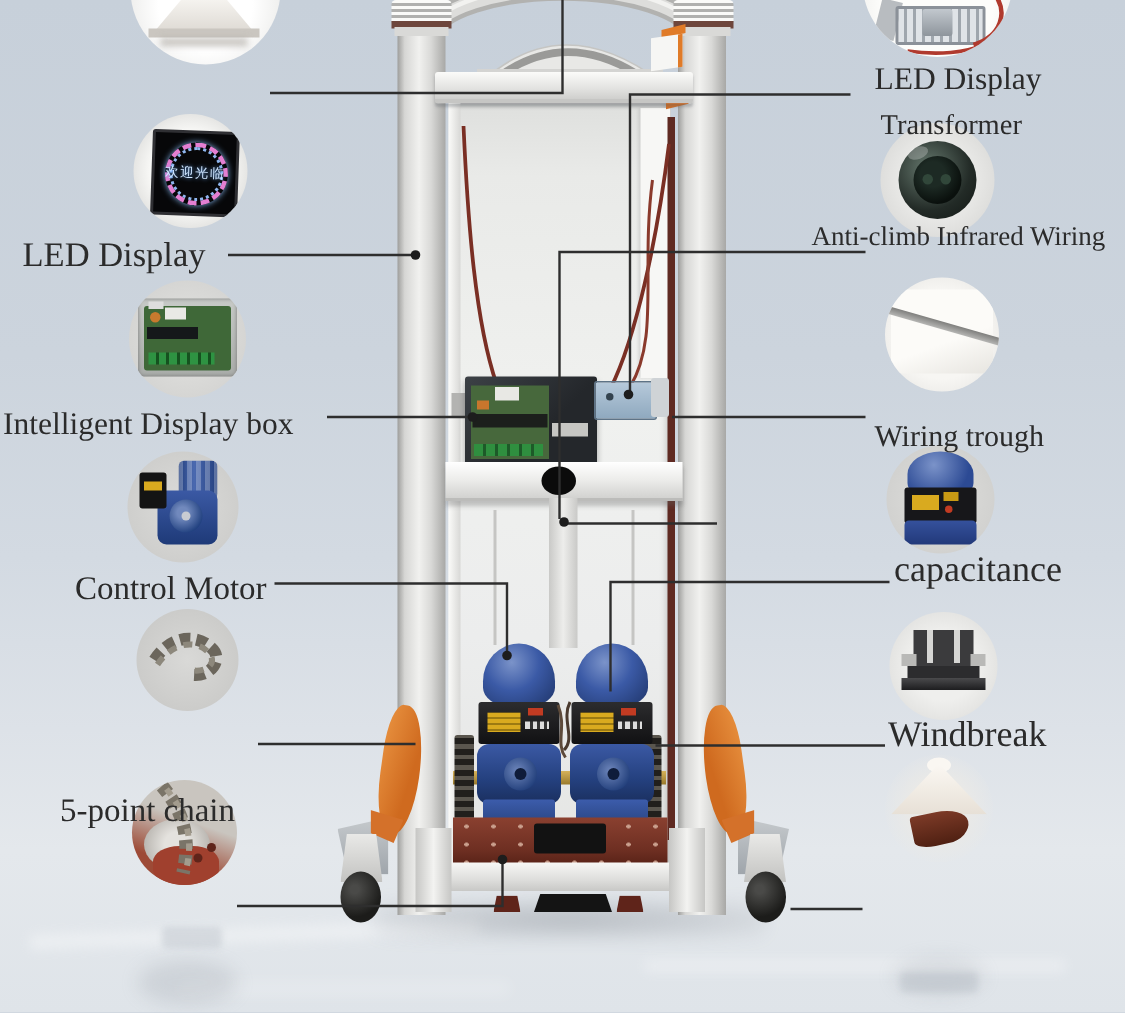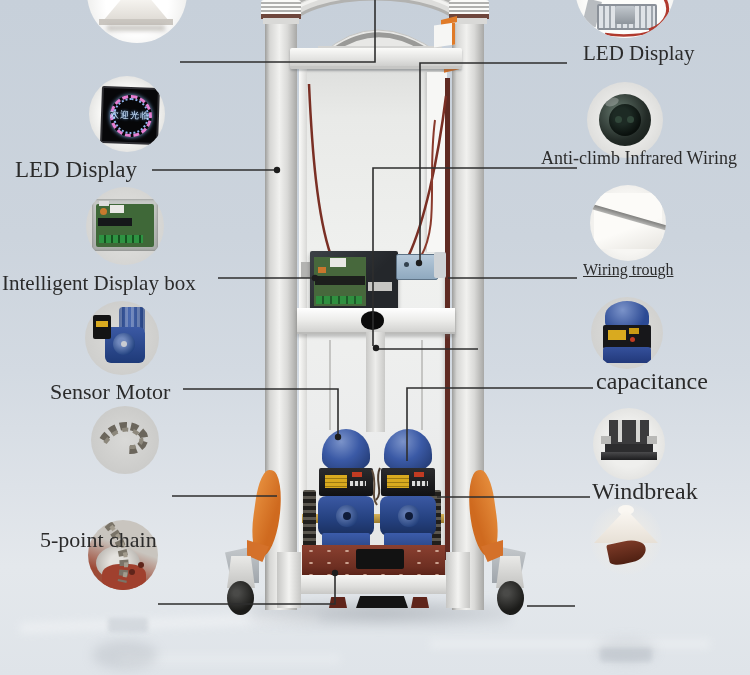--- a/index.html
+++ b/index.html
@@ -251,22 +251,23 @@
       <circle cx="315" cy="278" r="3.2"></circle>
       <circle cx="338" cy="437" r="3.2"></circle>
       <circle cx="335" cy="573" r="3.2"></circle>
       <circle cx="419" cy="263" r="3.2"></circle>
       <circle cx="376" cy="348" r="3.2"></circle>
     </g>
   </svg>
 
   <div class="lbl" style="left:15px;top:170px;font-size:23px;">LED Display</div>
   <div class="lbl" style="left:2px;top:283px;font-size:21px;">Intelligent Display box</div>
-  <div class="lbl" style="left:50px;top:392px;font-size:22px;">Sensor Motor</div>
+  <div class="lbl" style="left:50px;top:392px;font-size:22px;">Control Motor</div>
   <div class="lbl" style="left:40px;top:497px;font-size:22px;margin-top:43px;">5-point chain</div>
 
   <div class="lbl" style="left:583px;top:53px;font-size:21px;">LED Display</div>
+  <div class="lbl" style="left:587px;top:84px;font-size:19px;">Transformer</div>
   <div class="lbl" style="left:541px;top:158px;font-size:18px;">Anti-climb Infrared Wiring</div>
-  <div class="lbl" style="left:583px;top:270px;font-size:16px;text-decoration:underline;">Wiring trough</div>
+  <div class="lbl" style="left:583px;top:292px;font-size:20px;">Wiring trough</div>
   <div class="lbl" style="left:596px;top:381px;font-size:24px;">capacitance</div>
   <div class="lbl" style="left:592px;top:491px;font-size:24px;">Windbreak</div>
 
 </div>
 
 </body></html>

